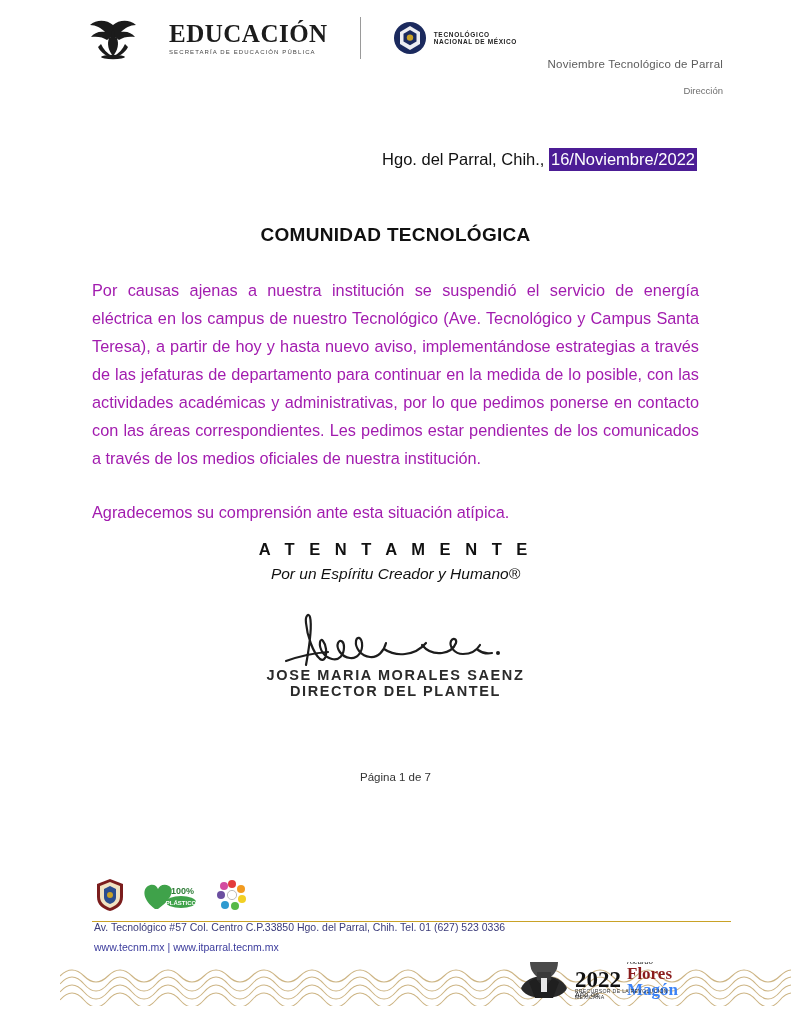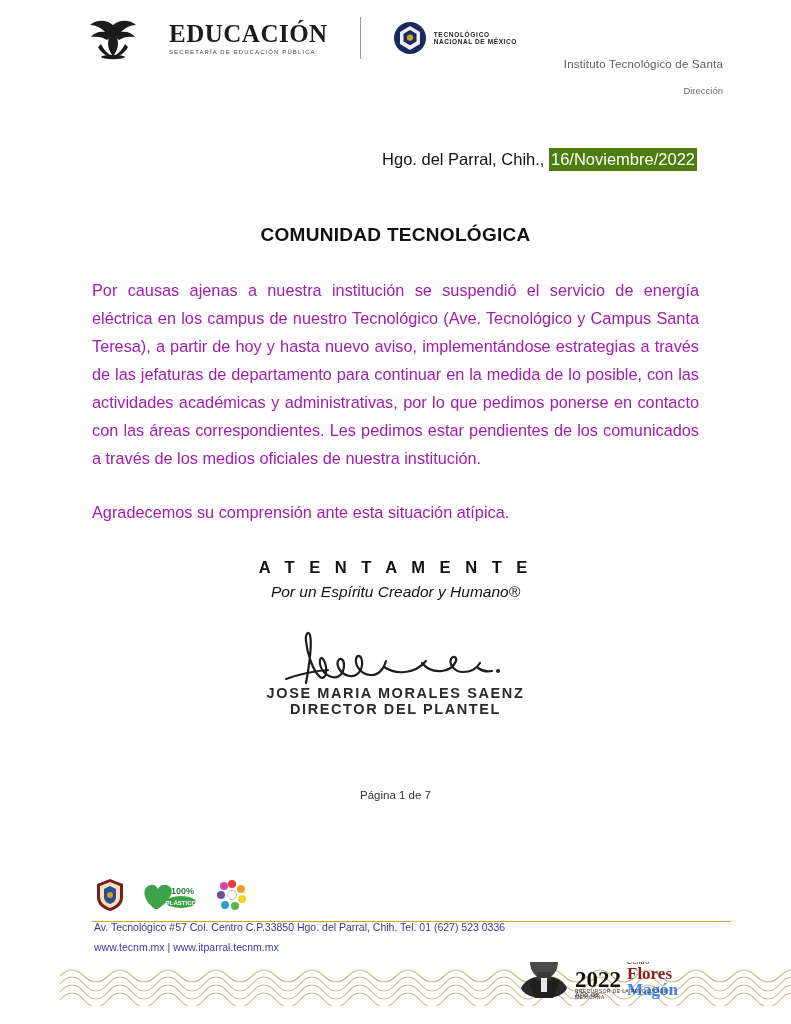--- a/index.html
+++ b/index.html
@@ -110,21 +110,21 @@
   }
 
   .date-line {
     margin-top: 50px;
     text-align: right;
     font-size: 16.5px;
     color: #111;
     padding-right: 2px;
   }
   .date-highlight {
-    background: #4d7c0f;
+    background: #4c1d95;
     color: #ffffff;
     padding: 2px 2px 3px 2px;
   }
 
   .doc-title {
     margin-top: 55px;
     text-align: center;
     font-weight: bold;
     font-size: 19px;
     letter-spacing: .3px;
@@ -137,21 +137,21 @@
     line-height: 1.72;
     text-align: justify;
     color: #a21caf;
   }
   .paragraph.second {
     margin-top: 26px;
     text-align: left;
   }
 
   .signoff {
-    margin-top: 32px;
+    margin-top: 14px;
     text-align: center;
   }
   .signoff .atentamente {
     font-weight: bold;
     font-size: 16.5px;
     letter-spacing: 5px;
     color: #111;
   }
   .signoff .lema {
     font-style: italic;
@@ -340,21 +340,21 @@
         </svg>
       </div>
       <div class="tecnm-text">
         <div class="tecnm-l1">TECNOLÓGICO</div>
         <div class="tecnm-l3">NACIONAL DE MÉXICO</div>
       </div>
     </div>
   </div>
 
   <div class="header-right">
-    <div class="inst">Instituto Tecnológico de Santa</div>
+    <div class="inst">Noviembre Tecnológico de Parral</div>
     <div class="dir">Dirección</div>
   </div>
 </div>
 
 <div class="doc-body">
 
   <div class="date-line">
     <span>Hgo. del Parral, Chih.,</span>
     <span class="date-highlight">16/Noviembre/2022</span>
   </div>
@@ -452,21 +452,21 @@
           <path d="M22 46 L31 56 L40 46 L46 50 L40 66 L22 66 L16 50 Z" fill="#1f1f1f"></path>
           <rect x="28" y="46" width="6" height="14" fill="#e8e8e8"></rect>
         </svg>
       </div>
       <div class="magon-text">
         <div>
           <div class="m-year">2022</div>
           <div class="m-anio">Año de</div>
         </div>
         <div>
-          <div class="m-name-1">Centro</div>
+          <div class="m-name-1">Ricardo</div>
           <div class="m-name-2">Flores</div>
           <div class="m-name-3">Magón</div>
         </div>
         <div class="m-caption">PRECURSOR DE LA REVOLUCIÓN MEXICANA</div>
       </div>
     </div>
   </div>
 </div>
 
 </body></html>

